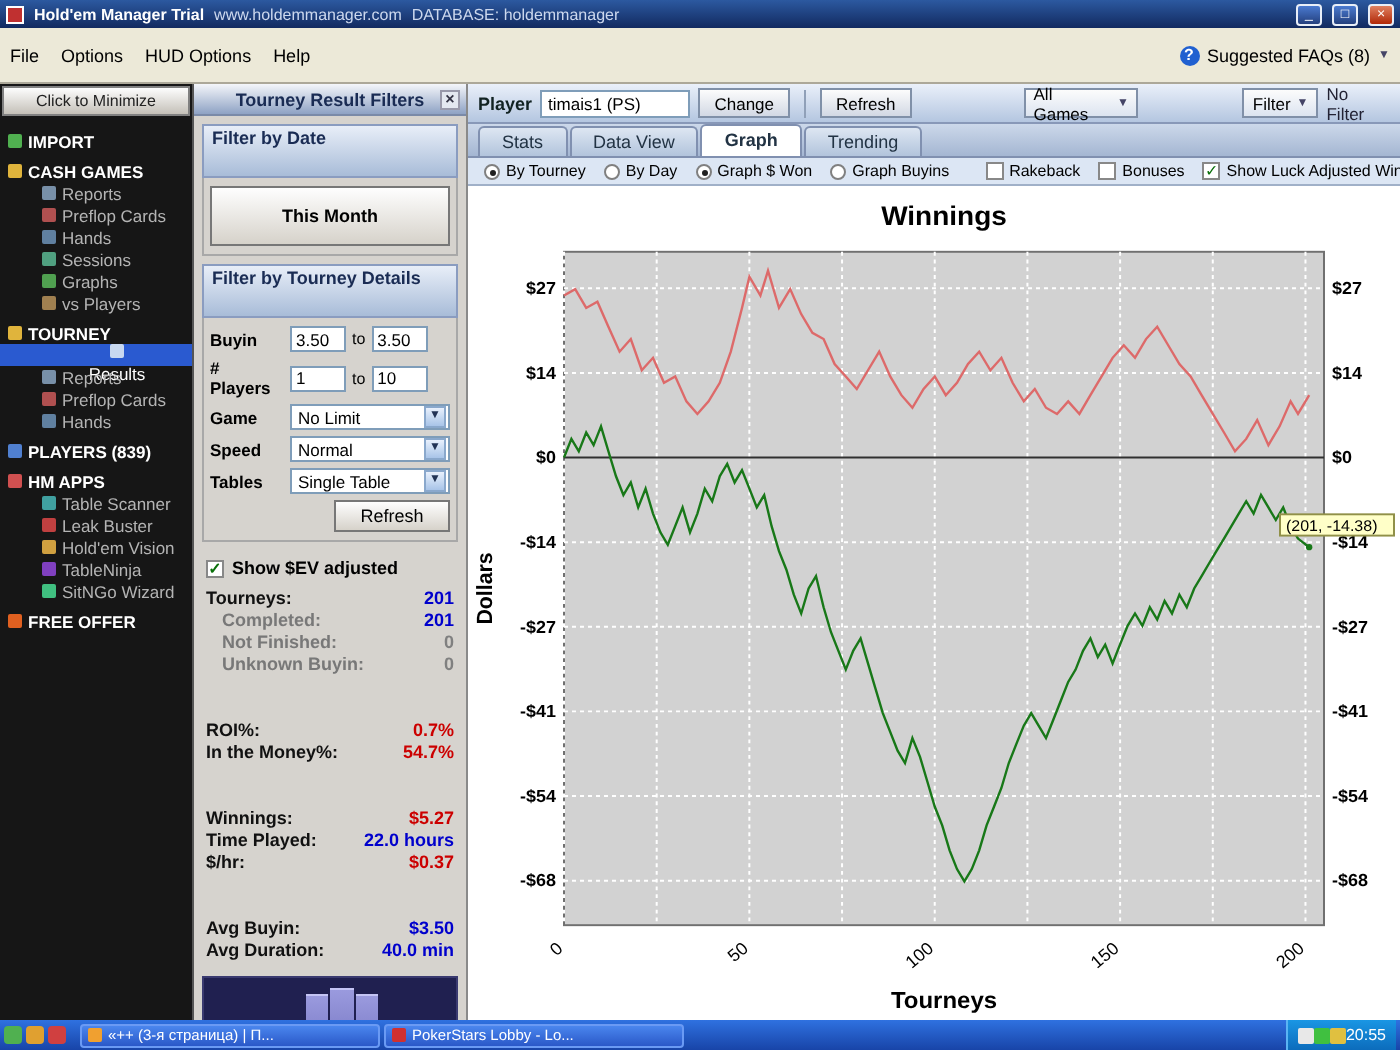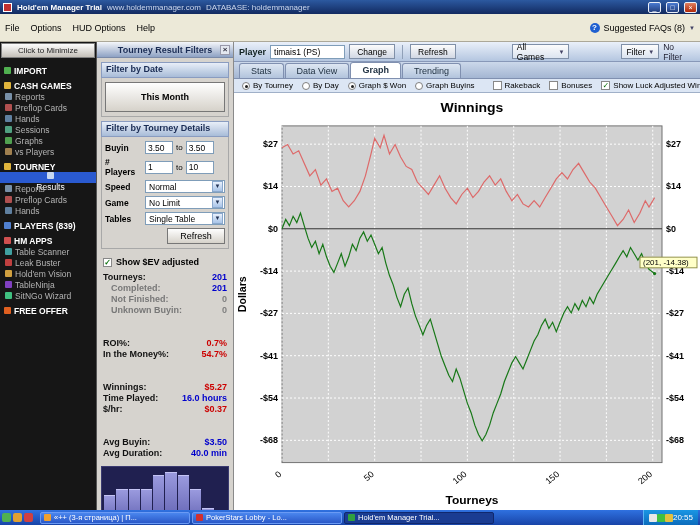--- a/index.html
+++ b/index.html
@@ -25,30 +25,30 @@
 
 
 .main{flex:1;display:flex;min-height:0;}
 
 
 .sidebar{width:96px;background:#161616;color:#ccc;display:flex;flex-direction:column;flex:none;}
 .btn-minimize{height:15px;margin:1px;background:linear-gradient(#fdfdfd,#c4c0b8);border:1px solid #808080;font-size:8px;color:#222;font-family:inherit;}
 .tree{flex:1;padding-top:2px;overflow:hidden;}
 .tree-row{display:flex;align-items:center;gap:3px;height:11px;padding-left:4px;font-size:8.5px;white-space:nowrap;}
 .tree-row.header{color:#fff;font-weight:bold;margin-top:4px;}
-.tree-row.item{color:#b4b4b4;padding-left:5px;}
+.tree-row.item{color:#b4b4b4;padding-left:21px;}
 .tree-row.selected{background:#2a5ad0;color:#fff;flex-direction:column;}
 .tree-icon{width:7px;height:7px;flex:none;border-radius:1px;}
 
 
 .filterpanel{width:138px;background:#d6d3ce;border-left:1px solid #555;border-right:1px solid #8a8a8a;display:flex;flex-direction:column;flex:none;}
 .fp-header{height:16px;background:linear-gradient(#f4f6fa,#8ea2c4);display:flex;align-items:center;justify-content:center;font-weight:bold;color:#1a2c54;position:relative;border-bottom:1px solid #7a8aa8;flex:none;}
 .fp-close{position:absolute;right:3px;top:3px;width:10px;height:10px;font-size:8px;line-height:8px;text-align:center;color:#334;border:1px solid #99a;background:#e4e8f0;}
 .section{margin:4px 4px 0;}
-.sec-header{height:16px;background:linear-gradient(#e8eef8,#a8bcd8);border:1px solid #8a9cc0;font-weight:bold;color:#1a2c54;padding-left:4px;line-height:12px;}
+.sec-header{height:27px;background:linear-gradient(#e8eef8,#a8bcd8);border:1px solid #8a9cc0;font-weight:bold;color:#1a2c54;padding-left:4px;line-height:12px;}
 .sec-body{border:1px solid #a8a8a8;border-top:none;padding:4px 3px;}
 .btn{background:linear-gradient(#fefefe,#d6d2ca);border:1px solid #777;font-size:9px;color:#000;font-family:inherit;}
 .btn-month{display:block;width:100%;height:30px;font-weight:bold;}
 .frow{display:flex;align-items:center;margin-bottom:3px;gap:3px;}
 .frow:last-child{margin-bottom:0;}
 .flabel{width:37px;font-weight:bold;font-size:8.5px;flex:none;}
 .fnum{width:28px;height:13px;border:1px solid #7f9db9;font-size:8.5px;padding:0 2px;font-family:inherit;}
 .fto{font-size:8px;}
 .fselect{flex:1;height:13px;border:1px solid #7f9db9;background:#fff;display:flex;align-items:center;justify-content:space-between;padding:0 1px 0 3px;font-size:8.5px;}
 .fselect .arr{width:11px;height:11px;background:linear-gradient(#e8f0fc,#a8c4e8);border:1px solid #8aa8cc;font-size:6px;line-height:9px;text-align:center;color:#235;flex:none;}
@@ -243,30 +243,30 @@
             <span class="fto">to</span>
             <input class="fnum" value="3.50" style="">
           </div>
           <div class="frow">
             <span class="flabel"># Players</span>
             <input class="fnum" value="1" style="">
             <span class="fto">to</span>
             <input class="fnum" value="10" style="">
           </div>
           <div class="frow">
+            <span class="flabel">Game</span>
+            <div class="fselect">
+              <span>No Limit</span>
+              <span class="arr">▼</span>
+            </div>
+          </div>
+          <div class="frow">
             <span class="flabel">Speed</span>
             <div class="fselect">
               <span>Normal</span>
-              <span class="arr">▼</span>
-            </div>
-          </div>
-          <div class="frow">
-            <span class="flabel">Game</span>
-            <div class="fselect">
-              <span>No Limit</span>
               <span class="arr">▼</span>
             </div>
           </div>
           <div class="frow">
             <span class="flabel">Tables</span>
             <div class="fselect">
               <span>Single Table</span>
               <span class="arr">▼</span>
             </div>
           </div>
@@ -304,21 +304,21 @@
               <div class="stat-row">
                 <span class="stat-label">In the Money%:</span>
                 <span class="stat-value" style="color: rgb(204, 0, 0);">54.7%</span>
               </div>
               <div class="stat-row gap">
                 <span class="stat-label">Winnings:</span>
                 <span class="stat-value" style="color: rgb(204, 0, 0);">$5.27</span>
               </div>
               <div class="stat-row">
                 <span class="stat-label">Time Played:</span>
-                <span class="stat-value" style="color: rgb(0, 0, 204);">16.0 hours</span>
+                <span class="stat-value" style="color: rgb(0, 0, 204);">22.0 hours</span>
               </div>
               <div class="stat-row">
                 <span class="stat-label">$/hr:</span>
                 <span class="stat-value" style="color: rgb(204, 0, 0);">$0.37</span>
               </div>
               <div class="stat-row gap">
                 <span class="stat-label">Avg Buyin:</span>
                 <span class="stat-value" style="color: rgb(0, 0, 204);">$3.50</span>
               </div>
               <div class="stat-row">
@@ -488,24 +488,20 @@
     </span>
     <span id="task-buttons" style="display:flex;gap:2px;">
         <span class="task-btn">
           <span class="task-icon" style="background: rgb(240, 160, 48);"></span>
           <span>«++ (3-я страница) | П...</span>
         </span>
         <span class="task-btn">
           <span class="task-icon" style="background: rgb(208, 48, 48);"></span>
           <span>PokerStars Lobby - Lo...</span>
         </span>
-        <span class="task-btn active">
-          <span class="task-icon" style="background: rgb(48, 160, 64);"></span>
-          <span>Hold'em Manager Trial...</span>
-        </span>
       </span>
     <span class="tray">
       <span class="tray-icon" style="background:#e8e8e8;"></span>
       <span class="tray-icon" style="background:#40c040;"></span>
       <span class="tray-icon" style="background:#e0c040;"></span>
       <span>20:55</span>
     </span>
   </div>
 </div>
 

